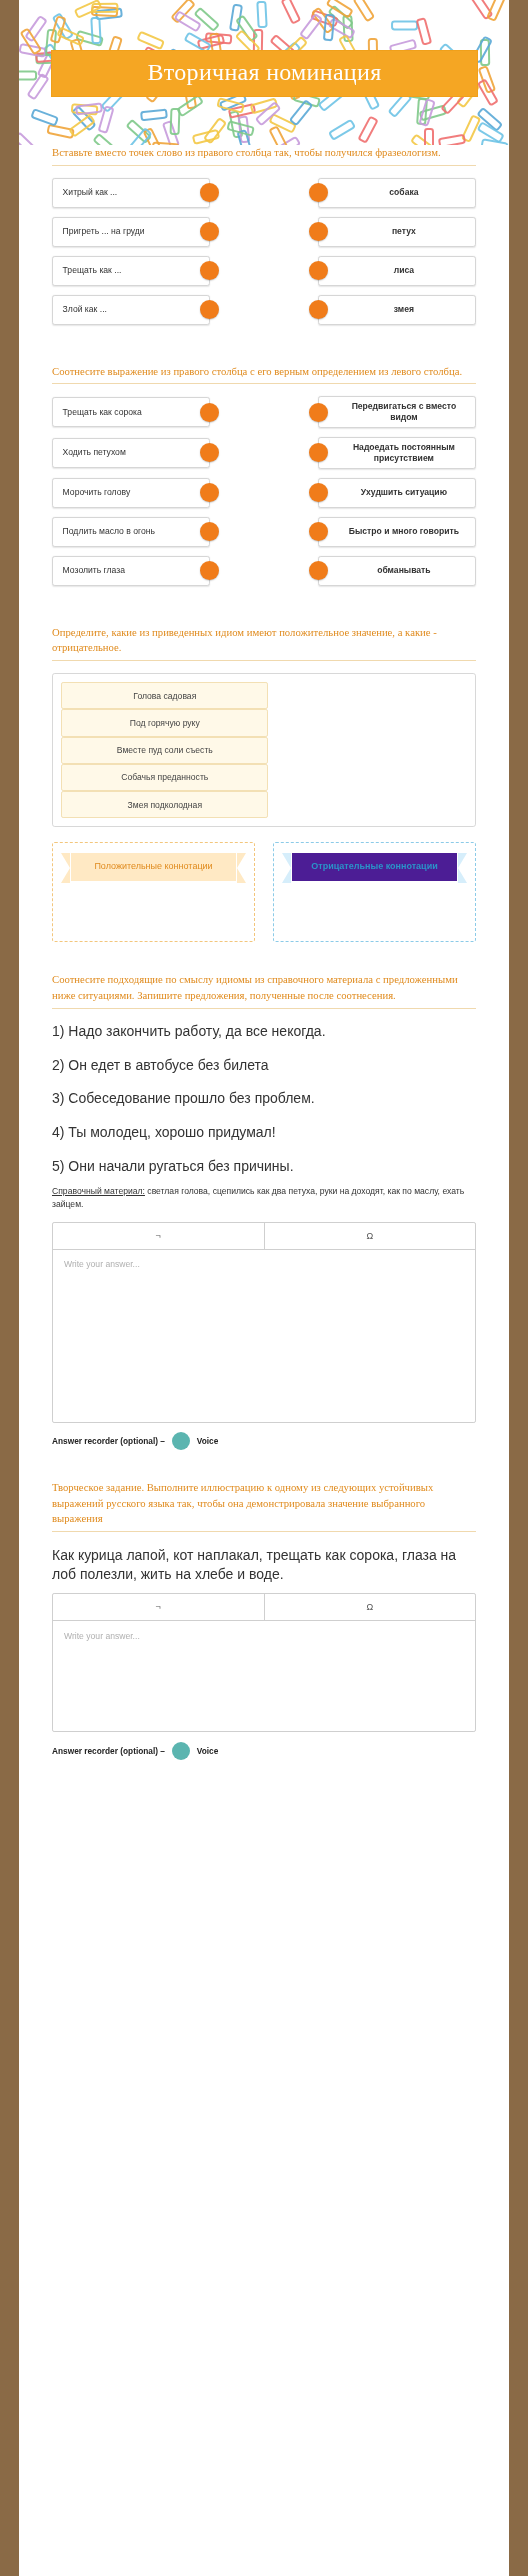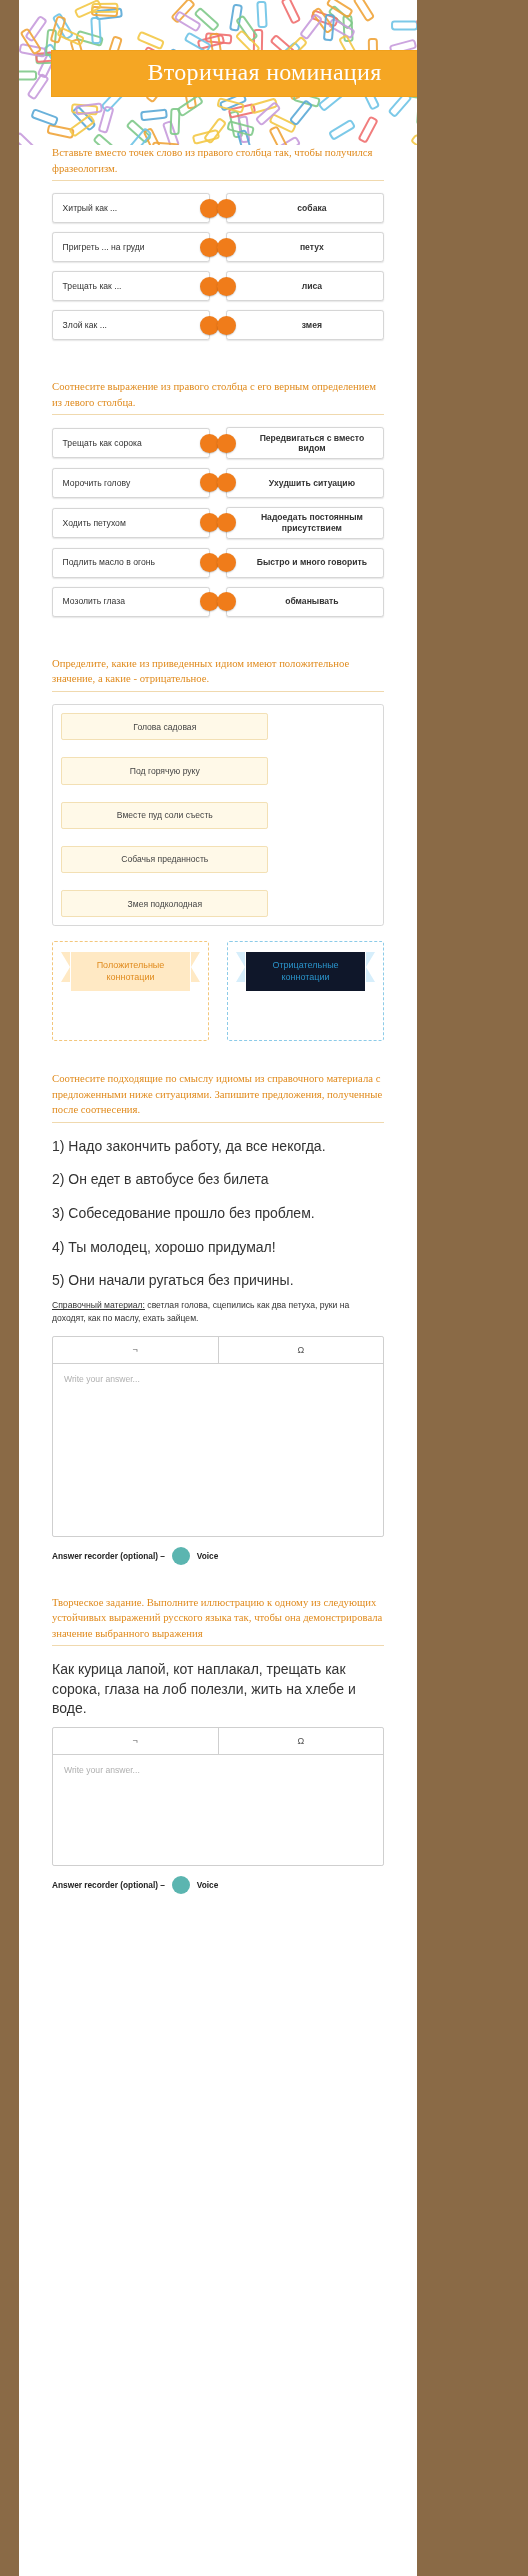--- a/index.html
+++ b/index.html
@@ -13,21 +13,21 @@
     min-height: 2576px;
     margin: 0 auto;
     background: #8a6a46;
     position: relative;
     box-sizing: border-box;
   }
   .sheet {
     position: absolute;
     left: 19px;
     top: 0;
-    width: 398px;
+    width: 490px;
     min-height: 2576px;
     background: #ffffff;
     box-sizing: border-box;
   }
   
   .banner {
     position: relative;
     height: 145px;
     background: #ffffff;
     overflow: hidden;
@@ -118,21 +118,21 @@
   .match-col.left .dot { right: -9.6px; top: 50%; margin-top: -9.6px; }
   .match-col.right .dot { left: -9.6px; top: 50%; margin-top: -9.6px; }
   .gap { height: 30px; }
   
   .sortbox {
     border: 0.7px solid #d8d8d8;
     border-radius: 2.8px;
     padding: 8.3px;
     display: flex;
     flex-wrap: wrap;
-    gap: 17px;
+    gap: 0;
     box-sizing: border-box;
   }
   .chip {
     background: #fff9e8;
     border: 0.7px solid #f3e0b4;
     border-radius: 2.1px;
     padding: 7.6px 6.9px;
     width: 207px;
     box-sizing: border-box;
     font-size: 8.6px;
@@ -169,21 +169,21 @@
     content: "";
     position: absolute;
     top: 0;
     width: 0;
     height: 0;
     border-top: 15px solid #ffe9c4;
     border-bottom: 15px solid #ffe9c4;
   }
   .ribbon::before { left: -9.6px; border-left: 9.6px solid transparent; }
   .ribbon::after { right: -9.6px; border-right: 9.6px solid transparent; }
-  .ribbon.blue { background: #0f172a; color: #2a93c9; }
+  .ribbon.blue { background: #4c1d95; color: #2a93c9; font-weight: bold; }
   .ribbon.blue::before { border-top-color: #d6eefb; border-bottom-color: #d6eefb; }
   .ribbon.blue::after { border-top-color: #d6eefb; border-bottom-color: #d6eefb; }
   
   .sentence {
     font-size: 14px;
     color: #333333;
     margin-bottom: 8.3px;
     line-height: 1.4;
   }
   .reference {
@@ -464,36 +464,36 @@
             <span class="txt">Трещать как сорока</span>
             <span class="dot"></span>
           </div>
           <div class="match-col right">
             <span class="dot"></span>
             <span class="txt">Передвигаться с вместо видом</span>
           </div>
         </div>
         <div class="match-row">
           <div class="match-col left">
+            <span class="txt">Ходить петухом</span>
+            <span class="dot"></span>
+          </div>
+          <div class="match-col right">
+            <span class="dot"></span>
+            <span class="txt">Надоедать постоянным присутствием</span>
+          </div>
+        </div>
+        <div class="match-row">
+          <div class="match-col left">
             <span class="txt">Морочить голову</span>
             <span class="dot"></span>
           </div>
           <div class="match-col right">
             <span class="dot"></span>
             <span class="txt">Ухудшить ситуацию</span>
-          </div>
-        </div>
-        <div class="match-row">
-          <div class="match-col left">
-            <span class="txt">Ходить петухом</span>
-            <span class="dot"></span>
-          </div>
-          <div class="match-col right">
-            <span class="dot"></span>
-            <span class="txt">Надоедать постоянным присутствием</span>
           </div>
         </div>
         <div class="match-row">
           <div class="match-col left">
             <span class="txt">Подлить масло в огонь</span>
             <span class="dot"></span>
           </div>
           <div class="match-col right">
             <span class="dot"></span>
             <span class="txt">Быстро и много говорить</span>

